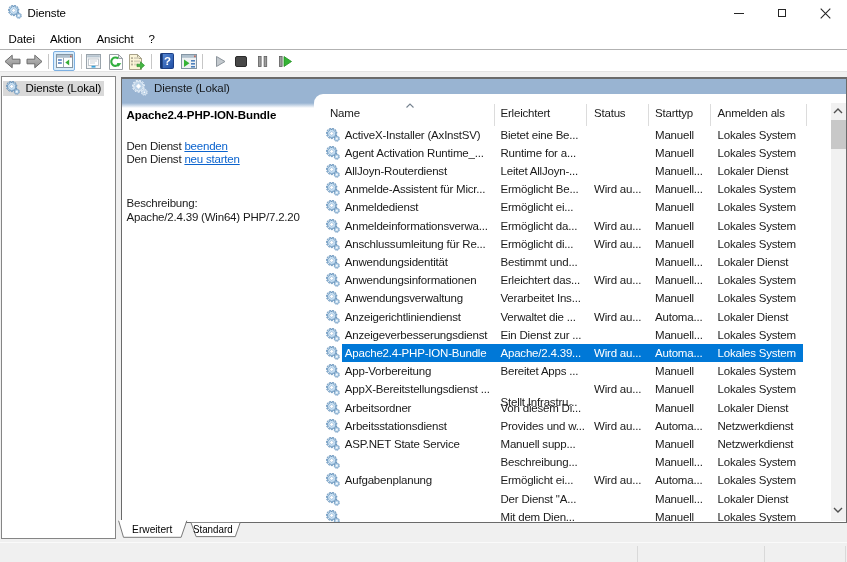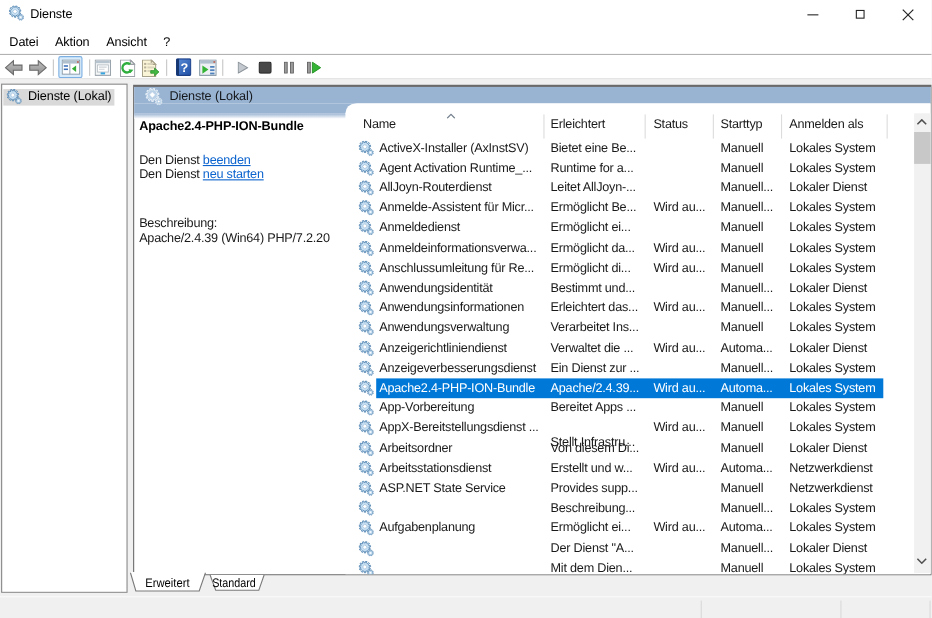--- a/index.html
+++ b/index.html
@@ -331,32 +331,32 @@
       <div class="ab cell" style="left:500.5px;top:398.5px">Von diesem Di...</div>
       <div class="ab cell" style="left:655px;top:398.5px">Manuell</div>
       <div class="ab cell" style="left:717.5px;top:398.5px">Lokaler Dienst</div>
 <div class="ab" style="left:325.8px;top:418.7px"><svg width="14" height="14" viewBox="0 0 17 17">
           <path d="M13.01,4.71 L13.29,6.33 L11.70,6.39 L11.52,7.89 L13.07,8.31 L12.43,9.83 L11.05,9.02 L10.10,10.18 L11.16,11.38 L9.81,12.30 L9.08,10.88 L7.65,11.34 L7.90,12.92 L6.26,12.97 L6.42,11.38 L4.97,10.99 L4.33,12.46 L2.92,11.61 L3.92,10.36 L2.90,9.25 L1.57,10.14 L0.84,8.67 L2.36,8.15 L2.10,6.67 L0.50,6.69 L0.69,5.06 L2.24,5.45 L2.83,4.06 L1.47,3.22 L2.51,1.95 L3.60,3.11 L4.84,2.26 L4.16,0.82 L5.72,0.31 L6.01,1.88 L7.51,1.84 L7.72,0.25 L9.31,0.67 L8.70,2.15 L9.99,2.93 L11.02,1.70 L12.13,2.91 L10.82,3.83 L11.49,5.18 Z" fill="#c7dff2" stroke="#4e81af" stroke-width="0.9"></path>
           <path d="M6.9,4.0 L9.4,6.6 L6.9,9.2 L4.4,6.6 Z" fill="#fff" stroke="#7aa0c4" stroke-width="0.5"></path>
           <path d="M16.33,13.66 L15.84,14.84 L15.05,14.31 L14.40,14.96 L14.92,15.75 L13.73,16.24 L13.55,15.31 L12.63,15.30 L12.44,16.23 L11.26,15.74 L11.79,14.95 L11.14,14.30 L10.35,14.82 L9.86,13.63 L10.79,13.45 L10.80,12.53 L9.87,12.34 L10.36,11.16 L11.15,11.69 L11.80,11.04 L11.28,10.25 L12.47,9.76 L12.65,10.69 L13.57,10.70 L13.76,9.77 L14.94,10.26 L14.41,11.05 L15.06,11.70 L15.85,11.18 L16.34,12.37 L15.41,12.55 L15.40,13.47 Z" fill="#c7dff2" stroke="#4e81af" stroke-width="0.6"></path>
           <path d="M13.1,11.9 L14.2,13.0 L13.1,14.1 L12.0,13.0 Z" fill="#fff" stroke-width="0"></path>
         </svg></div>
       <div class="ab cell" style="left:344.8px;top:416.7px">Arbeitsstationsdienst</div>
-      <div class="ab cell" style="left:500.5px;top:416.7px">Erstellt und w...</div>
+      <div class="ab cell" style="left:500.5px;top:416.7px">Provides und w...</div>
       <div class="ab cell" style="left:594px;top:416.7px">Wird au...</div>
       <div class="ab cell" style="left:655px;top:416.7px">Automa...</div>
       <div class="ab cell" style="left:717.5px;top:416.7px">Netzwerkdienst</div>
 <div class="ab" style="left:325.8px;top:436.9px"><svg width="14" height="14" viewBox="0 0 17 17">
           <path d="M13.01,4.71 L13.29,6.33 L11.70,6.39 L11.52,7.89 L13.07,8.31 L12.43,9.83 L11.05,9.02 L10.10,10.18 L11.16,11.38 L9.81,12.30 L9.08,10.88 L7.65,11.34 L7.90,12.92 L6.26,12.97 L6.42,11.38 L4.97,10.99 L4.33,12.46 L2.92,11.61 L3.92,10.36 L2.90,9.25 L1.57,10.14 L0.84,8.67 L2.36,8.15 L2.10,6.67 L0.50,6.69 L0.69,5.06 L2.24,5.45 L2.83,4.06 L1.47,3.22 L2.51,1.95 L3.60,3.11 L4.84,2.26 L4.16,0.82 L5.72,0.31 L6.01,1.88 L7.51,1.84 L7.72,0.25 L9.31,0.67 L8.70,2.15 L9.99,2.93 L11.02,1.70 L12.13,2.91 L10.82,3.83 L11.49,5.18 Z" fill="#c7dff2" stroke="#4e81af" stroke-width="0.9"></path>
           <path d="M6.9,4.0 L9.4,6.6 L6.9,9.2 L4.4,6.6 Z" fill="#fff" stroke="#7aa0c4" stroke-width="0.5"></path>
           <path d="M16.33,13.66 L15.84,14.84 L15.05,14.31 L14.40,14.96 L14.92,15.75 L13.73,16.24 L13.55,15.31 L12.63,15.30 L12.44,16.23 L11.26,15.74 L11.79,14.95 L11.14,14.30 L10.35,14.82 L9.86,13.63 L10.79,13.45 L10.80,12.53 L9.87,12.34 L10.36,11.16 L11.15,11.69 L11.80,11.04 L11.28,10.25 L12.47,9.76 L12.65,10.69 L13.57,10.70 L13.76,9.77 L14.94,10.26 L14.41,11.05 L15.06,11.70 L15.85,11.18 L16.34,12.37 L15.41,12.55 L15.40,13.47 Z" fill="#c7dff2" stroke="#4e81af" stroke-width="0.6"></path>
           <path d="M13.1,11.9 L14.2,13.0 L13.1,14.1 L12.0,13.0 Z" fill="#fff" stroke-width="0"></path>
         </svg></div>
       <div class="ab cell" style="left:344.8px;top:434.9px">ASP.NET State Service</div>
-      <div class="ab cell" style="left:500.5px;top:434.9px">Provides supp...</div>
+      <div class="ab cell" style="left:500.5px;top:434.9px">Manuell supp...</div>
       <div class="ab cell" style="left:655px;top:434.9px">Manuell</div>
       <div class="ab cell" style="left:717.5px;top:434.9px">Netzwerkdienst</div>
 <div class="ab" style="left:325.8px;top:455.1px"><svg width="14" height="14" viewBox="0 0 17 17">
           <path d="M13.01,4.71 L13.29,6.33 L11.70,6.39 L11.52,7.89 L13.07,8.31 L12.43,9.83 L11.05,9.02 L10.10,10.18 L11.16,11.38 L9.81,12.30 L9.08,10.88 L7.65,11.34 L7.90,12.92 L6.26,12.97 L6.42,11.38 L4.97,10.99 L4.33,12.46 L2.92,11.61 L3.92,10.36 L2.90,9.25 L1.57,10.14 L0.84,8.67 L2.36,8.15 L2.10,6.67 L0.50,6.69 L0.69,5.06 L2.24,5.45 L2.83,4.06 L1.47,3.22 L2.51,1.95 L3.60,3.11 L4.84,2.26 L4.16,0.82 L5.72,0.31 L6.01,1.88 L7.51,1.84 L7.72,0.25 L9.31,0.67 L8.70,2.15 L9.99,2.93 L11.02,1.70 L12.13,2.91 L10.82,3.83 L11.49,5.18 Z" fill="#c7dff2" stroke="#4e81af" stroke-width="0.9"></path>
           <path d="M6.9,4.0 L9.4,6.6 L6.9,9.2 L4.4,6.6 Z" fill="#fff" stroke="#7aa0c4" stroke-width="0.5"></path>
           <path d="M16.33,13.66 L15.84,14.84 L15.05,14.31 L14.40,14.96 L14.92,15.75 L13.73,16.24 L13.55,15.31 L12.63,15.30 L12.44,16.23 L11.26,15.74 L11.79,14.95 L11.14,14.30 L10.35,14.82 L9.86,13.63 L10.79,13.45 L10.80,12.53 L9.87,12.34 L10.36,11.16 L11.15,11.69 L11.80,11.04 L11.28,10.25 L12.47,9.76 L12.65,10.69 L13.57,10.70 L13.76,9.77 L14.94,10.26 L14.41,11.05 L15.06,11.70 L15.85,11.18 L16.34,12.37 L15.41,12.55 L15.40,13.47 Z" fill="#c7dff2" stroke="#4e81af" stroke-width="0.6"></path>
           <path d="M13.1,11.9 L14.2,13.0 L13.1,14.1 L12.0,13.0 Z" fill="#fff" stroke-width="0"></path>
         </svg></div>
       <div class="ab cell" style="left:500.5px;top:453.1px">Beschreibung...</div>
       <div class="ab cell" style="left:655px;top:453.1px">Manuell...</div>

